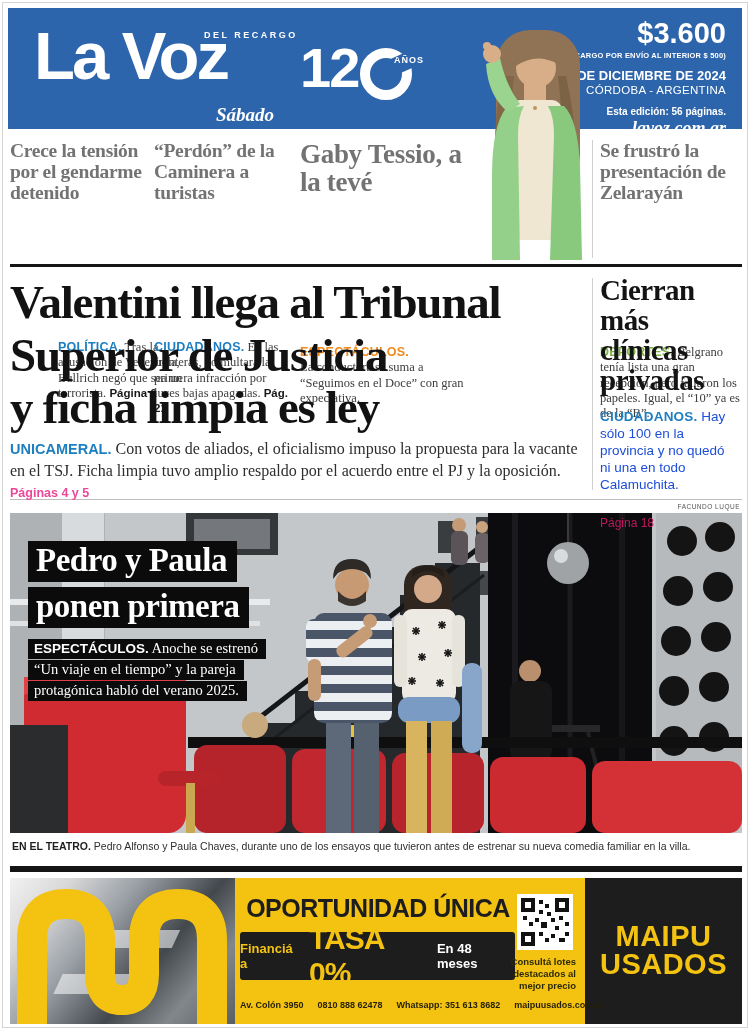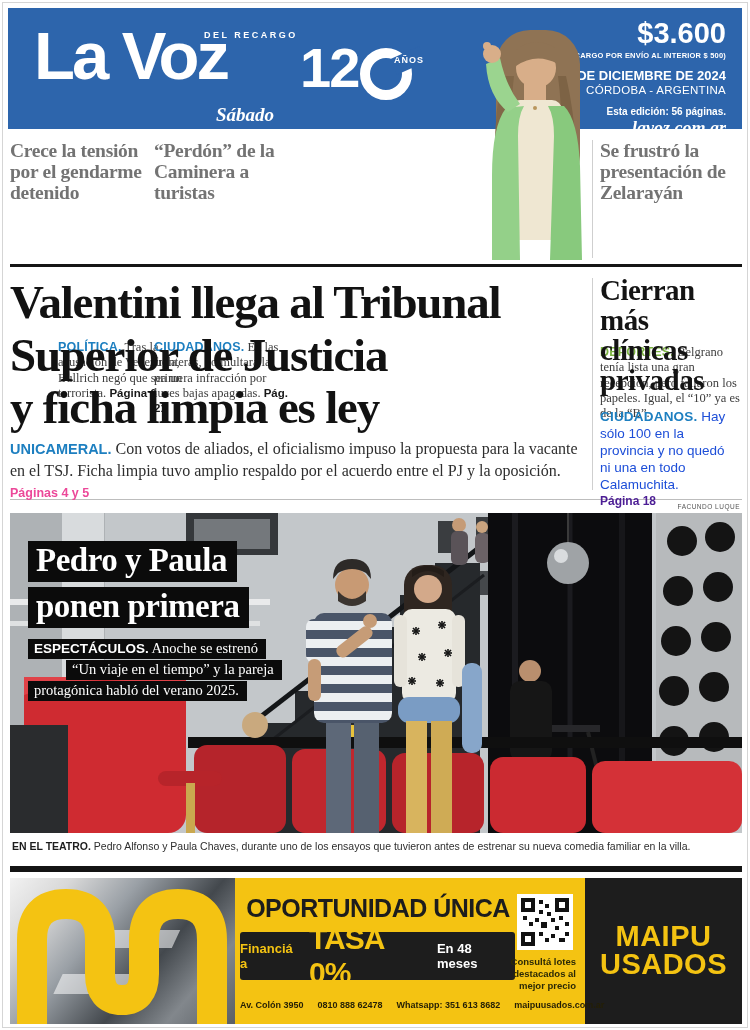--- a/index.html
+++ b/index.html
@@ -46,31 +46,31 @@
   .lead-headline { position:absolute; left:10px; top:276px; width:585px; font-family:"Liberation Serif", serif; font-weight:700; color:#121212; font-size:47px; line-height:1.12; letter-spacing:-1.2px; z-index:3; }
   .lead-deck { position:absolute; left:10px; top:438px; width:578px; font-size:16px; line-height:1.35; z-index:3; }
   .lead-kicker { font-weight:700; font-size:14.5px; }
   .lead-text { font-family:"Liberation Serif", serif; color:#2e2e2e; }
   .lead-pages { font-weight:700; font-size:12.5px; color:#ec4899; }
   .vrule-lead { position:absolute; left:592px; top:278px; width:1px; height:212px; background:#cfcfcf; }
   .side-story { position:absolute; left:600px; top:276px; width:138px; z-index:3; }
   .side-title { font-family:"Liberation Serif", serif; font-weight:700; color:#141414; font-size:29px; line-height:1.03; letter-spacing:-.5px; }
   .side-body { margin-top:14px; font-size:13.5px; line-height:1.25; }
   .side-text { font-family:Liberation Sans, sans-serif; color:#1d4ed8; }
-  .side-page { font-weight:700; font-size:12px; color:#4c1d95; }
+  .side-page { margin-top:22px; font-weight:400; font-size:12px; color:#be185d; }
   .lead-bottom-rule { position:absolute; left:10px; top:499px; width:732px; height:1px; background:#bdbdbd; }
 
   
   .photo-credit { position:absolute; right:10px; top:503px; font-size:6.5px; letter-spacing:.5px; color:#555; }
   .photo-frame { position:absolute; left:10px; top:513px; width:732px; height:320px; overflow:hidden; background:#c2c6c9; }
   .ph-title { position:absolute; background:#0b0b0b; color:#fff; font-family:"Liberation Serif", serif; font-weight:700; font-size:33px; letter-spacing:-.5px; padding:3px 10px 5px 8px; line-height:1; z-index:5; }
   .ph-t1 { left:18px; top:28px; }
   .ph-t2 { left:18px; top:74px; }
   .ph-line { position:absolute; left:18px; background:#0b0b0b; color:#fff; font-family:"Liberation Serif", serif; font-size:14.5px; padding:1px 8px 2px 6px; z-index:5; white-space:nowrap; }
-  .ph-l1 { top:126px; } .ph-l2 { top:147px;margin-left:38px; } .ph-l3 { top:168px; }
+  .ph-l1 { top:126px; } .ph-l2 { top:147px; } .ph-l3 { top:168px; }
   .ph-kicker { font-family:"Liberation Sans", sans-serif; font-weight:700; font-size:13.5px; }
   .caption { position:absolute; left:12px; top:840px; width:730px; font-size:10.5px; color:#1d1d1d; }
   .caption-label { font-weight:700; }
   .caption-text { color:#2e2e2e; }
   .black-bar { position:absolute; left:10px; top:866px; width:732px; height:6px; background:#141414; }
 
   
   .ad { position:absolute; left:10px; top:878px; width:732px; height:146px; background:#f4c312; overflow:hidden; }
   .ad-cars { position:absolute; left:0; top:0; width:225px; height:146px;
     background:linear-gradient(130deg,#f2f2f2 0%,#d8d8d8 18%,#9aa0a6 38%,#43484d 62%,#82878c 80%,#5a5f64 100%); }
@@ -137,20 +137,27 @@
     </div>
   </div>
 
   <div class="top-story col2">
     <div class="ts-title">“Perdón” de la Caminera a turistas</div>
     <div class="ts-body" style="top:200px; width:140px;">
       <span class="kicker" style="color: rgb(29, 127, 192);">CIUDADANOS.</span><span class="ts-text"> En las fronteras, no multará la primera infracción por luces bajas apagadas. </span><span class="ts-page">Pág. 21</span>
     </div>
   </div>
 
+  <div class="top-story col3">
+    <div class="ts-title ts-title-big">Gaby Tessio, a la tevé</div>
+    <div class="ts-body" style="top:205px; width:168px;">
+      <span class="kicker" style="color: rgb(239, 138, 29);">ESPECTÁCULOS.</span><br>
+      <span class="ts-text"> La conductora se suma a “Seguimos en el Doce” con gran expectativa.</span>
+    </div>
+  </div>
 
   <div class="top-story col4">
     <div class="ts-title">Se frustró la presentación de Zelarayán</div>
     <div class="ts-body" style="top:205px; width:142px;">
       <span class="kicker" style="color: rgb(124, 179, 66);">DEPORTES.</span><span class="ts-text"> Belgrano tenía lista una gran recepción, pero fallaron los papeles. Igual, el “10” ya es de la “B”.</span>
     </div>
   </div>
 
   <div class="row-divider"></div>
 

